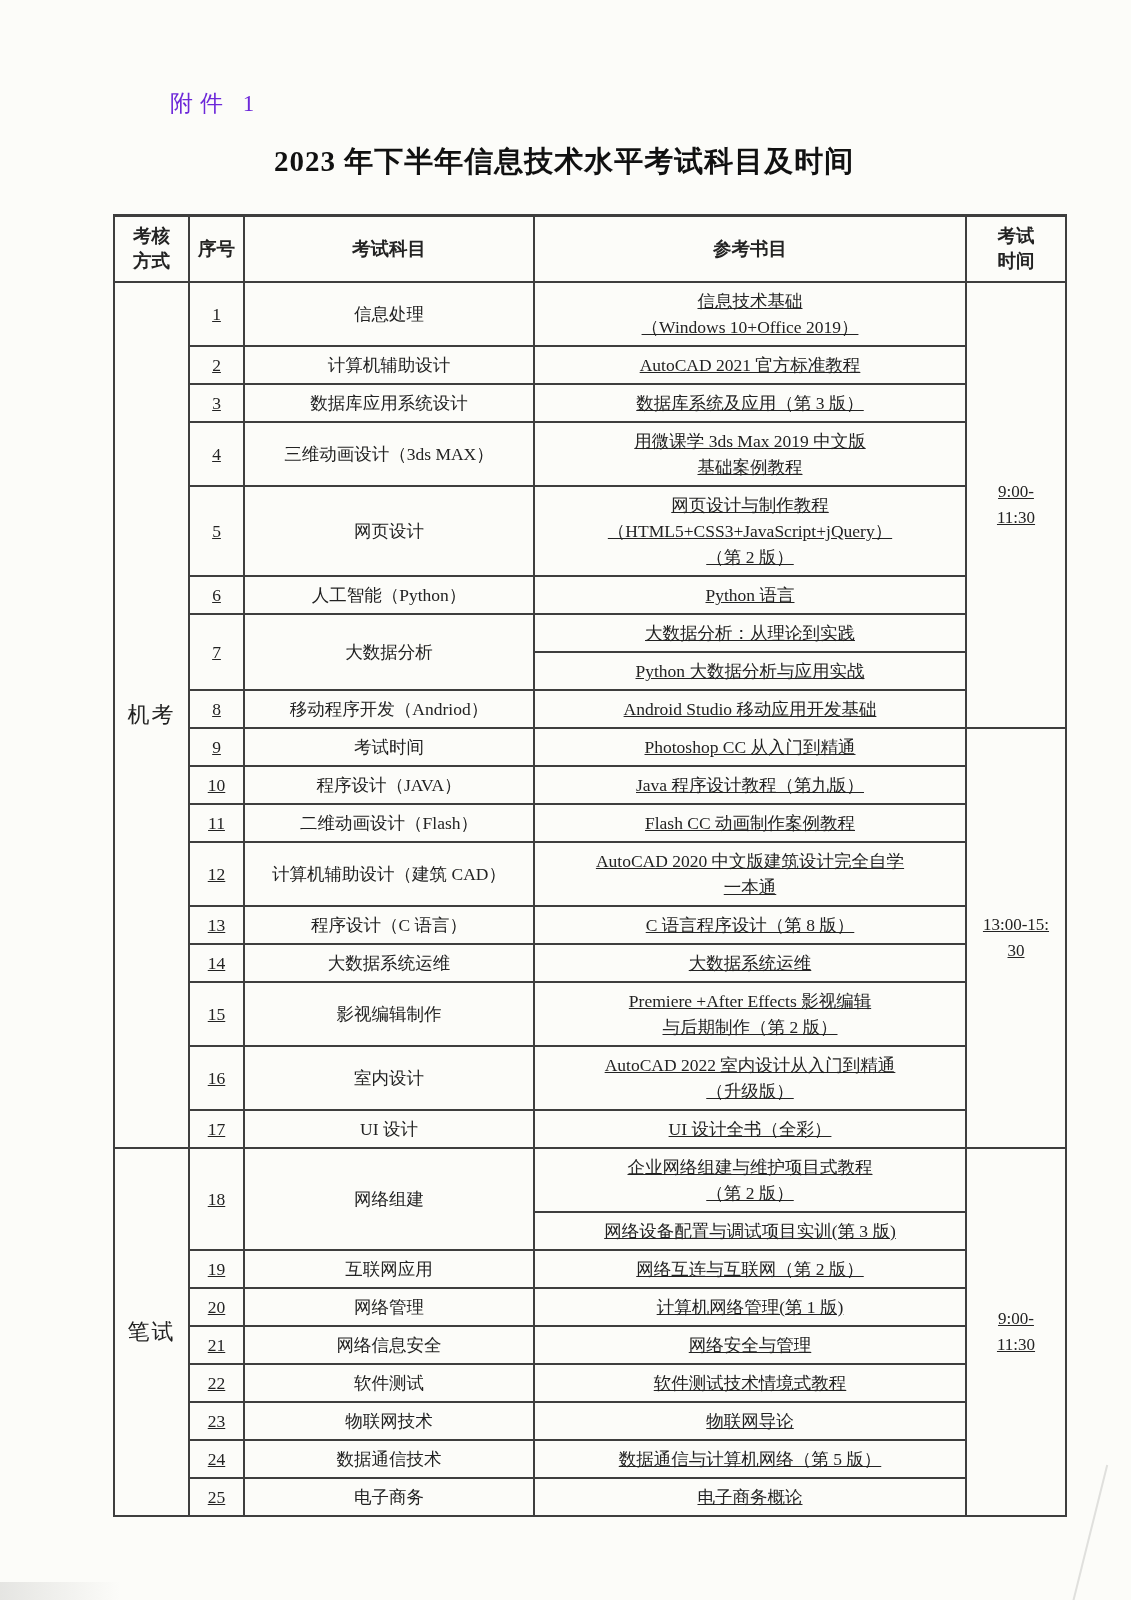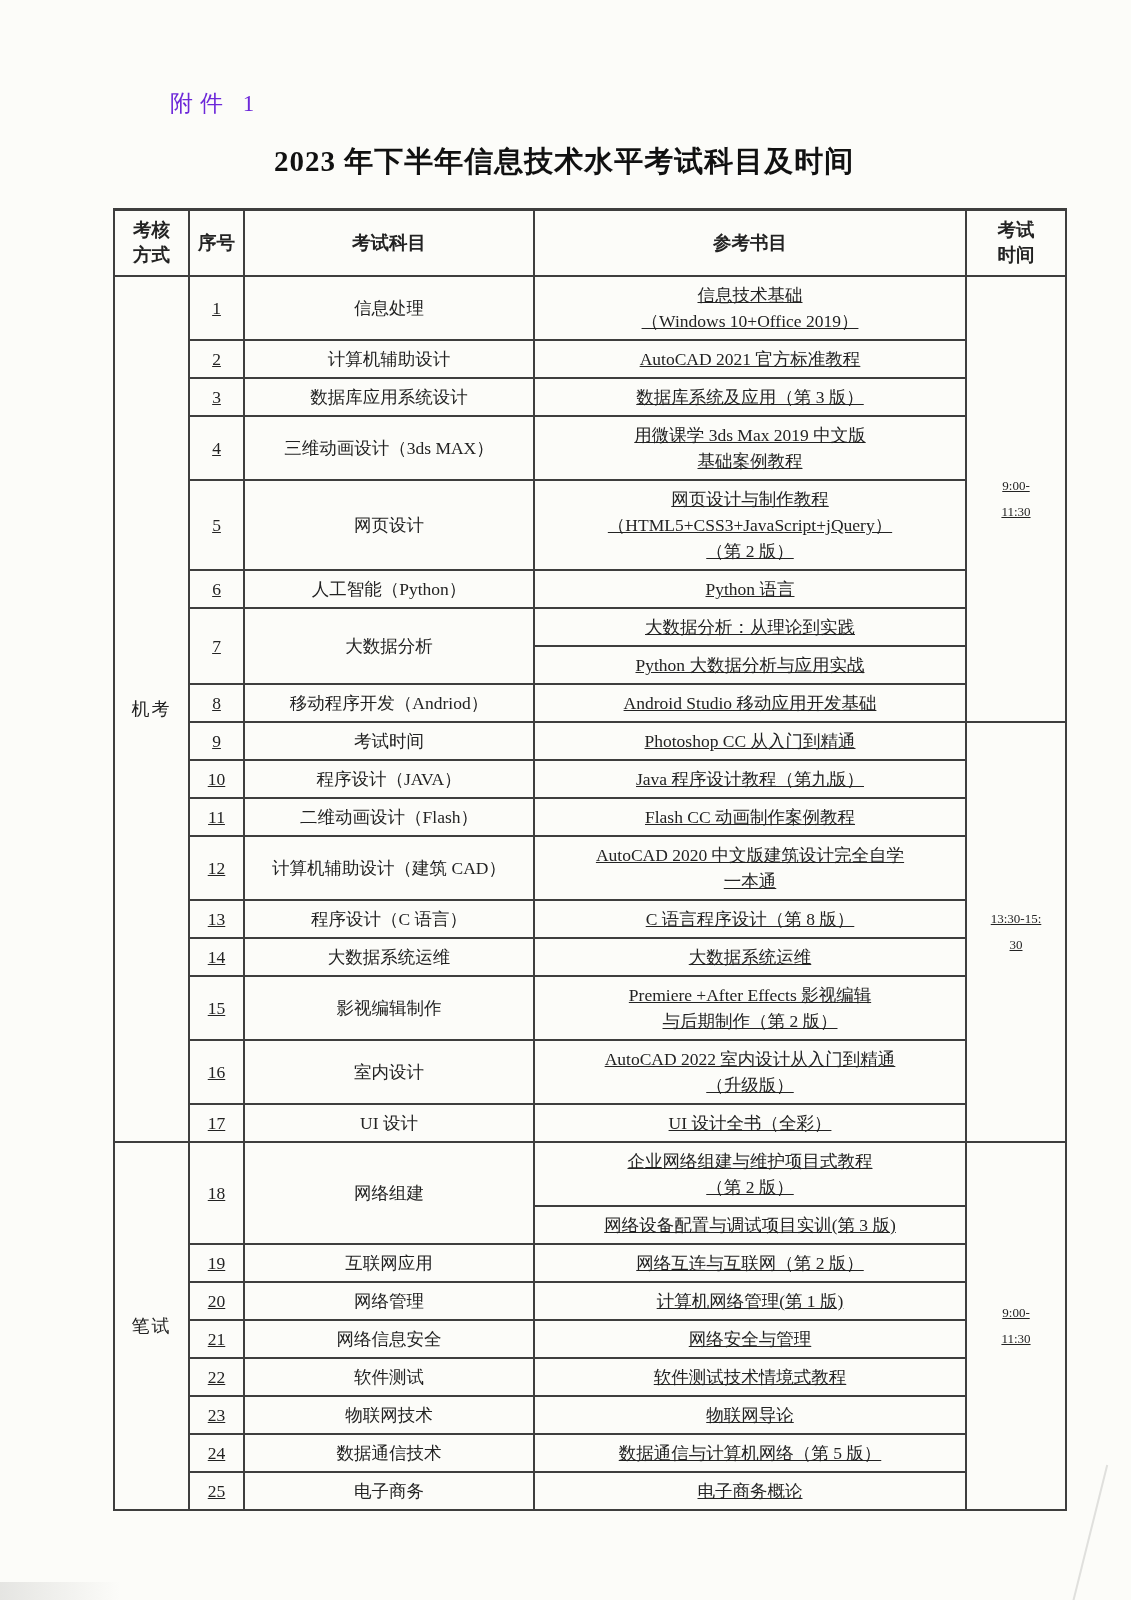--- a/index.html
+++ b/index.html
@@ -35,21 +35,21 @@
     margin: 0;
     text-align: center;
     font-size: 29px;
     font-weight: bold;
     letter-spacing: 1px;
     color: #111;
   }
   table.exam-table {
     position: absolute;
     left: 113px;
-    top: 208px;
+    top: 214px;
     width: 902px;
     border-collapse: collapse;
     table-layout: fixed;
     font-size: 17.5px;
     color: #232323;
     padding-left: 12px;
   }
   .exam-table th, .exam-table td {
     border: 2px solid #3e3e3e;
     text-align: center;
@@ -69,22 +69,22 @@
   .col-no      { width: 45px; text-decoration: underline;  }
   .col-subject { width: 280px; }
   .col-books   { width: 422px; }
   .col-time    { width: 90px;  }
   .hdr2 {
     display: inline-block;
     width: 2.3em;
     line-height: 1.35;
   }
   .line { line-height: 26px; text-decoration: underline; }
-  td.method { font-size: 18px; letter-spacing: 2px; margin-top: 28px; }
-  td.time   { font-size: 13px; }
+  td.method { font-size: 22px; letter-spacing: 2px; margin-top: 28px; }
+  td.time   { font-size: 17px; }
   
   .scan-streak {
     position: absolute;
     left: 1082px;
     top: 1462px;
     width: 2px;
     height: 200px;
     background: rgba(150,150,150,0.28);
     transform: rotate(14deg);
   }
@@ -193,21 +193,21 @@
             <div class="line">Android Studio 移动应用开发基础</div>
           </td>
         </tr>
         <tr>
           <td class="col-no" rowspan="1">9</td>
           <td class="col-subject" rowspan="1">考试时间</td>
           <td class="col-books">
             <div class="line">Photoshop CC  从入门到精通</div>
           </td>
           <td class="col-time time" rowspan="9">
-            <div class="line">13:30-15:</div>
+            <div class="line">13:00-15:</div>
             <div class="line">30</div>
           </td>
         </tr>
         <tr>
           <td class="col-no" rowspan="1">10</td>
           <td class="col-subject" rowspan="1">程序设计（JAVA）</td>
           <td class="col-books">
             <div class="line">Java 程序设计教程（第九版）</div>
           </td>
         </tr>

